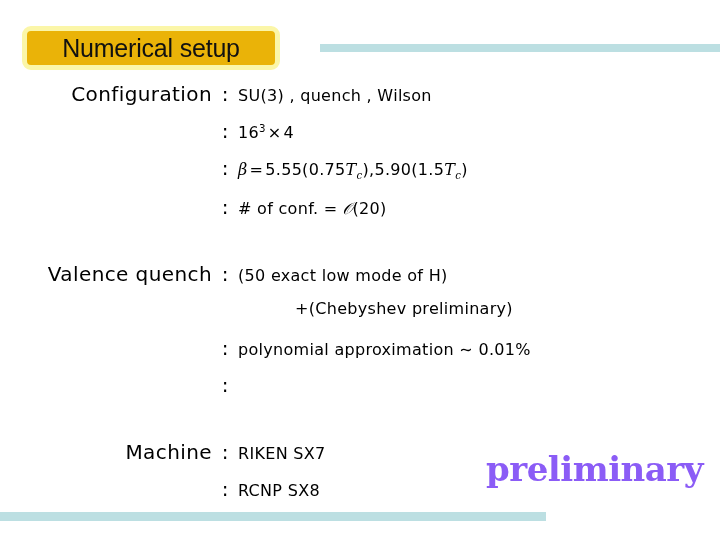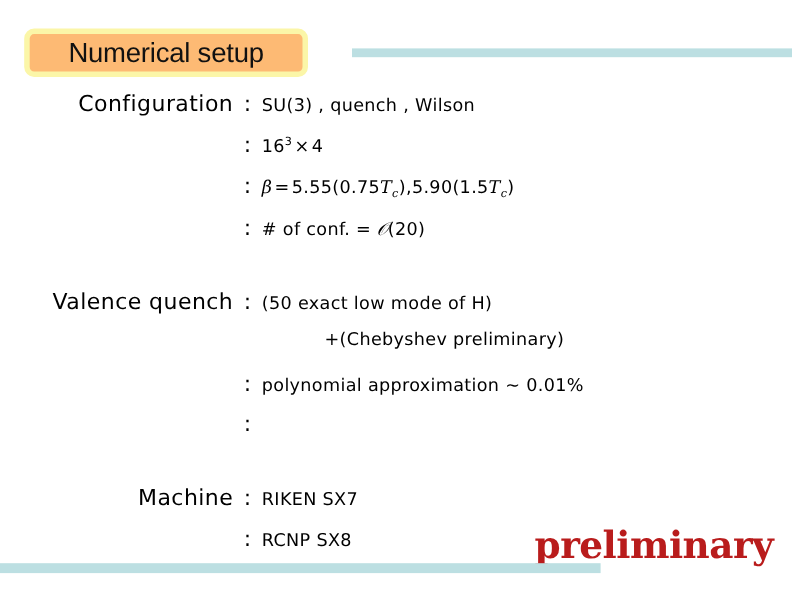--- a/index.html
+++ b/index.html
@@ -17,21 +17,21 @@
   }
 
   
   #slide-title-box {
     position: absolute;
     left: 22px;
     top: 26px;
     width: 258px;
     height: 44px;
     box-sizing: border-box;
-    background: #fdba74;
+    background: #eab308;
     border: 5px solid #fbf6a8;
     border-radius: 9px;
     display: flex;
     align-items: center;
     justify-content: center;
   }
   #slide-title-text {
     font-family: "Liberation Sans", sans-serif;
     font-size: 25px;
     font-weight: 400;
@@ -114,25 +114,25 @@
   .value .op { padding: 0 2px; }
   .cont-indent {
     padding-left: 57px;
   }
   .gap-big { height: 30px; }
 
   
   #preliminary {
     position: absolute;
     left: 486px;
-    top: 476px;
+    top: 449px;
     font-family: "DejaVu Serif", serif;
     font-weight: bold;
     font-size: 34px;
-    color: #b91c1c;
+    color: #8b5cf6;
     letter-spacing: -0.5px;
     white-space: nowrap;
   }
 </style>
 </head>
 <body>
 
 <div id="title-rule"></div>
 
 <div id="slide-title-box">

